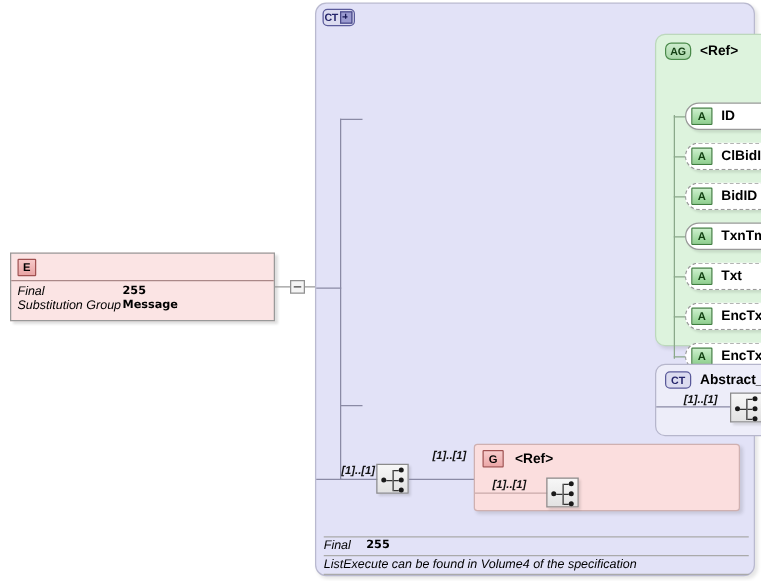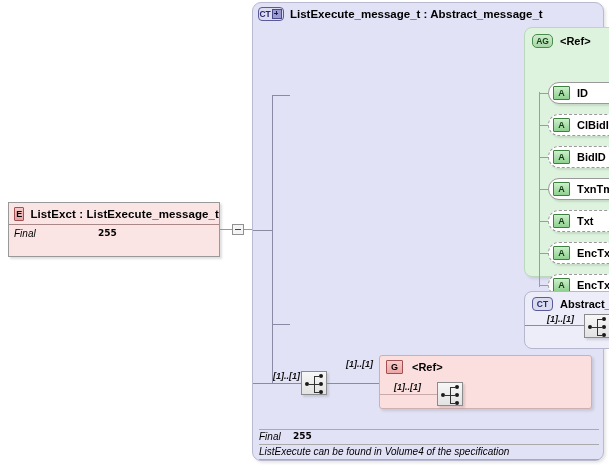--- a/index.html
+++ b/index.html
@@ -268,42 +268,44 @@
 
   
   .conn { position:absolute; background:#8a8aa5; }
 </style>
 </head>
 <body>
 
 <div class="abs" id="root-element-box">
   <div id="root-element-header">
     <span class="badge badge-E">E</span>
-    <span id="root-element-title" class="nowrap">ListExct : ListExecute_message_t</span>
   </div>
   <div id="root-element-props">
     <div class="prop-row">
       <span class="prop-key">Final</span>
       <span class="prop-val">255</span>
+    </div>
+    <div class="prop-row">
+      <span class="prop-key">Substitution Group</span>
+      <span class="prop-val">Message</span>
     </div>
   </div>
 </div>
 
 <div class="abs" id="root-connector-line"></div>
 <div class="abs" id="root-expand-toggle"></div>
 <div class="abs" id="root-connector-line2"></div>
 
 <div class="abs" id="ct-panel">
 
   <div id="ct-panel-header">
     <span class="badge badge-CT">
         <span>CT</span>
         <span class="plus"></span>
       </span>
-    <span id="ct-panel-title" class="nowrap">ListExecute_message_t : Abstract_message_t</span>
   </div>
 
   <div class="abs" id="ag-container">
     <div id="ag-header">
       <span class="badge badge-AG">AG</span>
       <span id="ag-ref-label" class="nowrap">&lt;Ref&gt;</span>
 
     </div>
 
     <div class="tree-line" style="left:14px; top:64px; width:1px; height:195px;"></div>

